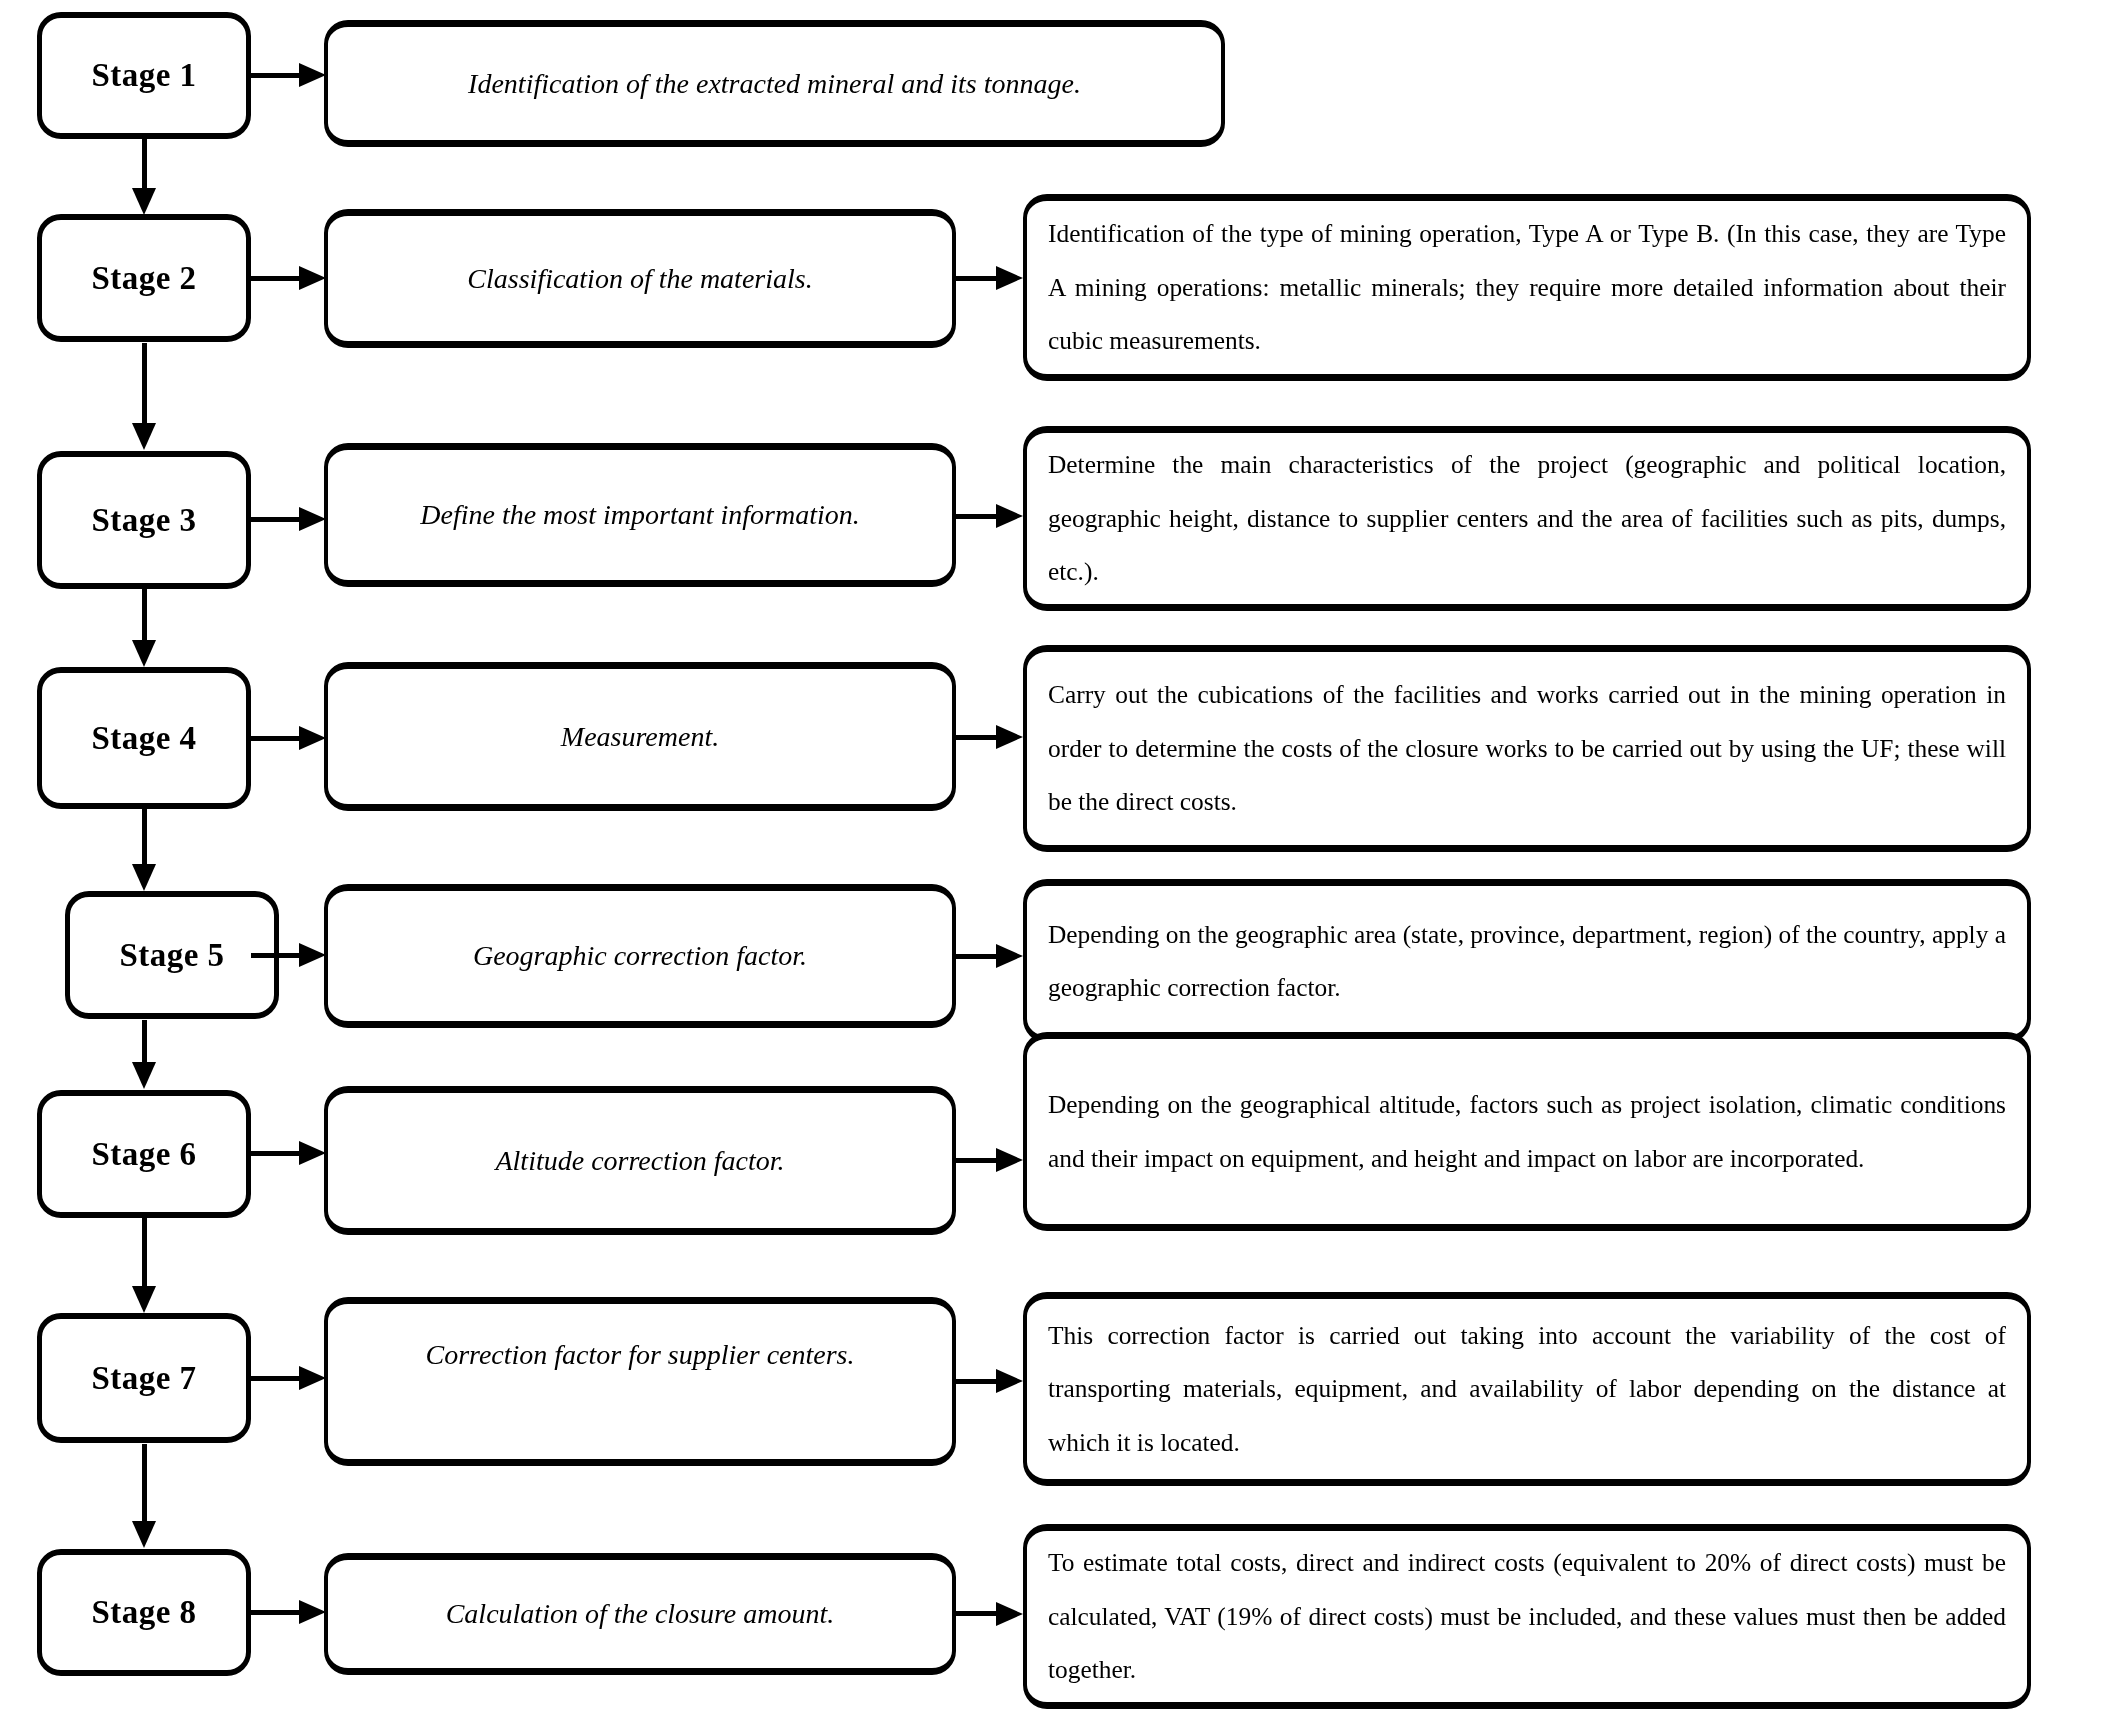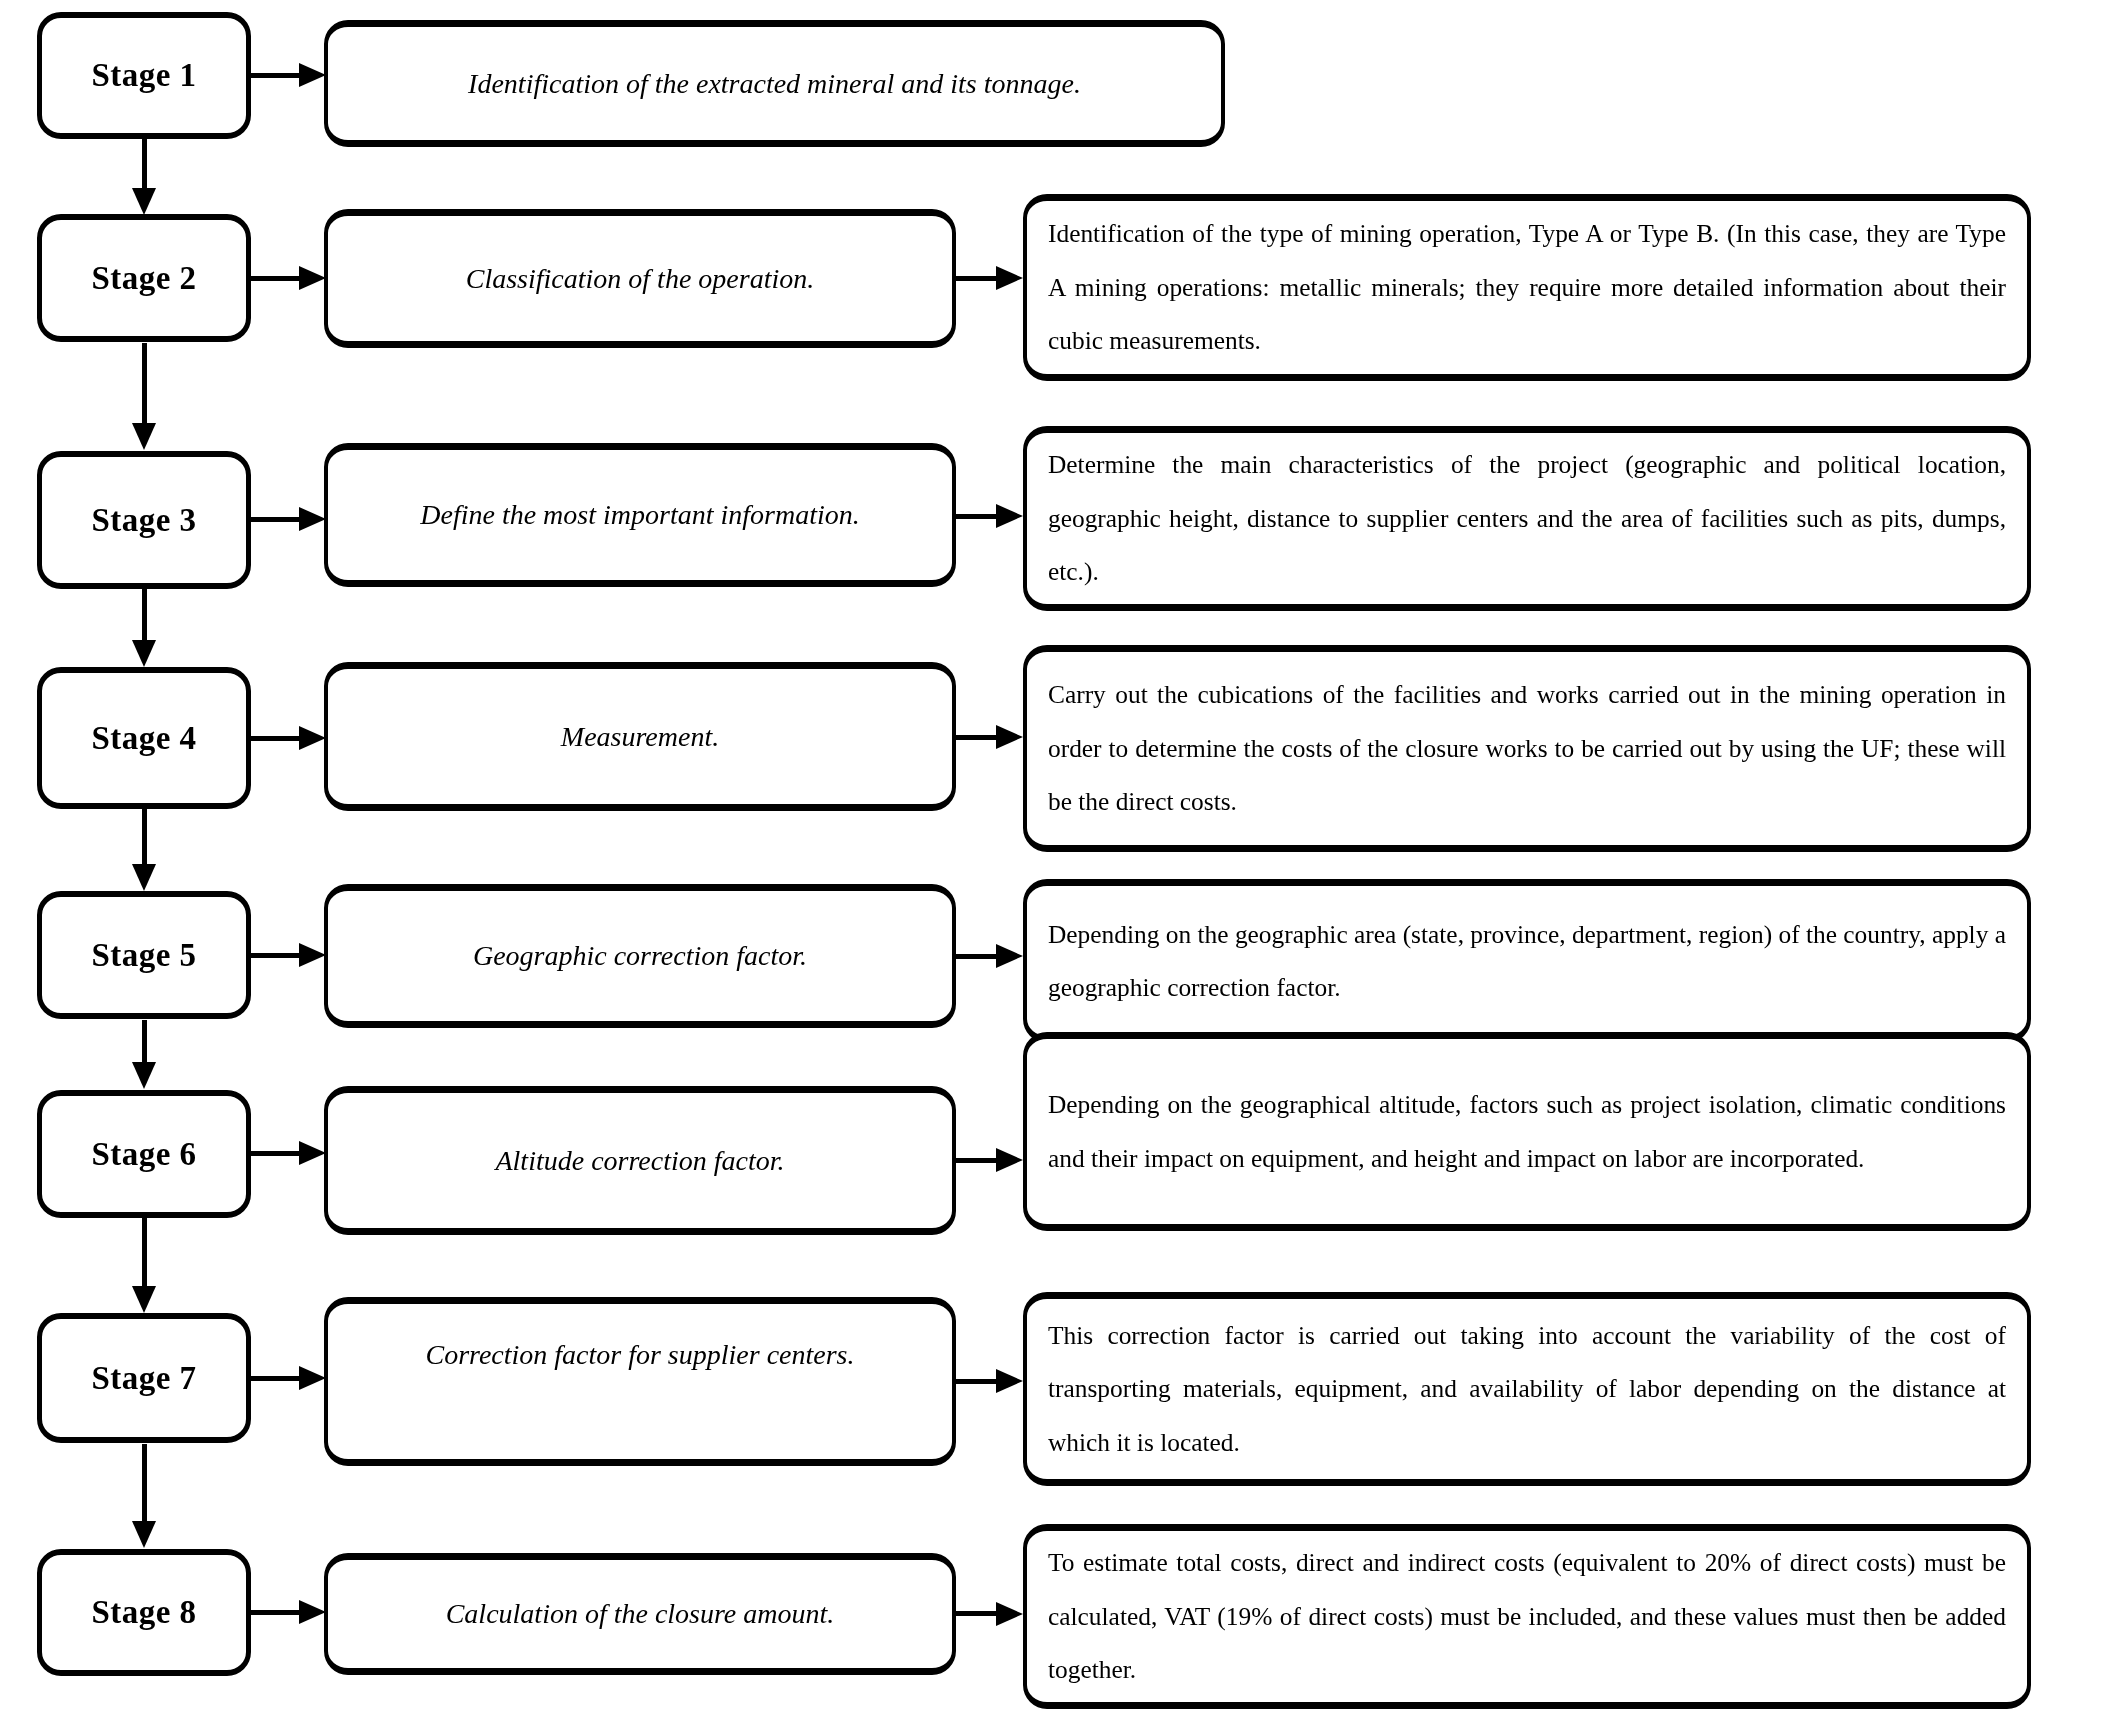--- a/index.html
+++ b/index.html
@@ -33,21 +33,21 @@
   </div>
   <div class="vshaft" style="top:139px;height:50px;"></div>
   <div class="vhead" style="top:188px;"></div>
 
   <div class="box stage" style="top:214px;height:128px;">
     <span>Stage 2</span>
   </div>
   <div class="hshaft" style="left:251px;top:276px;width:50px;"></div>
   <div class="hhead" style="left:299px;top:266px;"></div>
   <div class="box mid" style="top:209px;height:139px;">
-    <span>Classification of the operation.</span>
+    <span>Classification of the materials.</span>
   </div>
   <div class="hshaft" style="left:956px;top:276px;width:42px;"></div>
   <div class="hhead" style="left:996px;top:266px;"></div>
   <div class="box desc" style="top:194px;height:187px;">
     <div class="txt">Identification of the type of mining operation, Type A or Type B. (In this case, they are Type A mining operations: metallic minerals; they require more detailed information about their cubic measurements.</div>
   </div>
   <div class="vshaft" style="top:343px;height:82px;"></div>
   <div class="vhead" style="top:423px;"></div>
 
   <div class="box stage" style="top:451px;height:138px;">
@@ -75,21 +75,21 @@
     <span>Measurement.</span>
   </div>
   <div class="hshaft" style="left:956px;top:735px;width:42px;"></div>
   <div class="hhead" style="left:996px;top:725px;"></div>
   <div class="box desc" style="top:645px;height:207px;">
     <div class="txt">Carry out the cubications of the facilities and works carried out in the mining operation in order to determine the costs of the closure works to be carried out by using the UF; these will be the direct costs.</div>
   </div>
   <div class="vshaft" style="top:809px;height:56px;"></div>
   <div class="vhead" style="top:864px;"></div>
 
-  <div class="box stage" style="top:891px;height:128px;">
+  <div class="box stage" style="top:891px;height:128px;margin-left:28px;">
     <span>Stage 5</span>
   </div>
   <div class="hshaft" style="left:251px;top:953px;width:50px;"></div>
   <div class="hhead" style="left:299px;top:943px;"></div>
   <div class="box mid" style="top:884px;height:144px;">
     <span>Geographic correction factor.</span>
   </div>
   <div class="hshaft" style="left:956px;top:954px;width:42px;"></div>
   <div class="hhead" style="left:996px;top:944px;"></div>
   <div class="box desc" style="top:879px;height:164px;">

